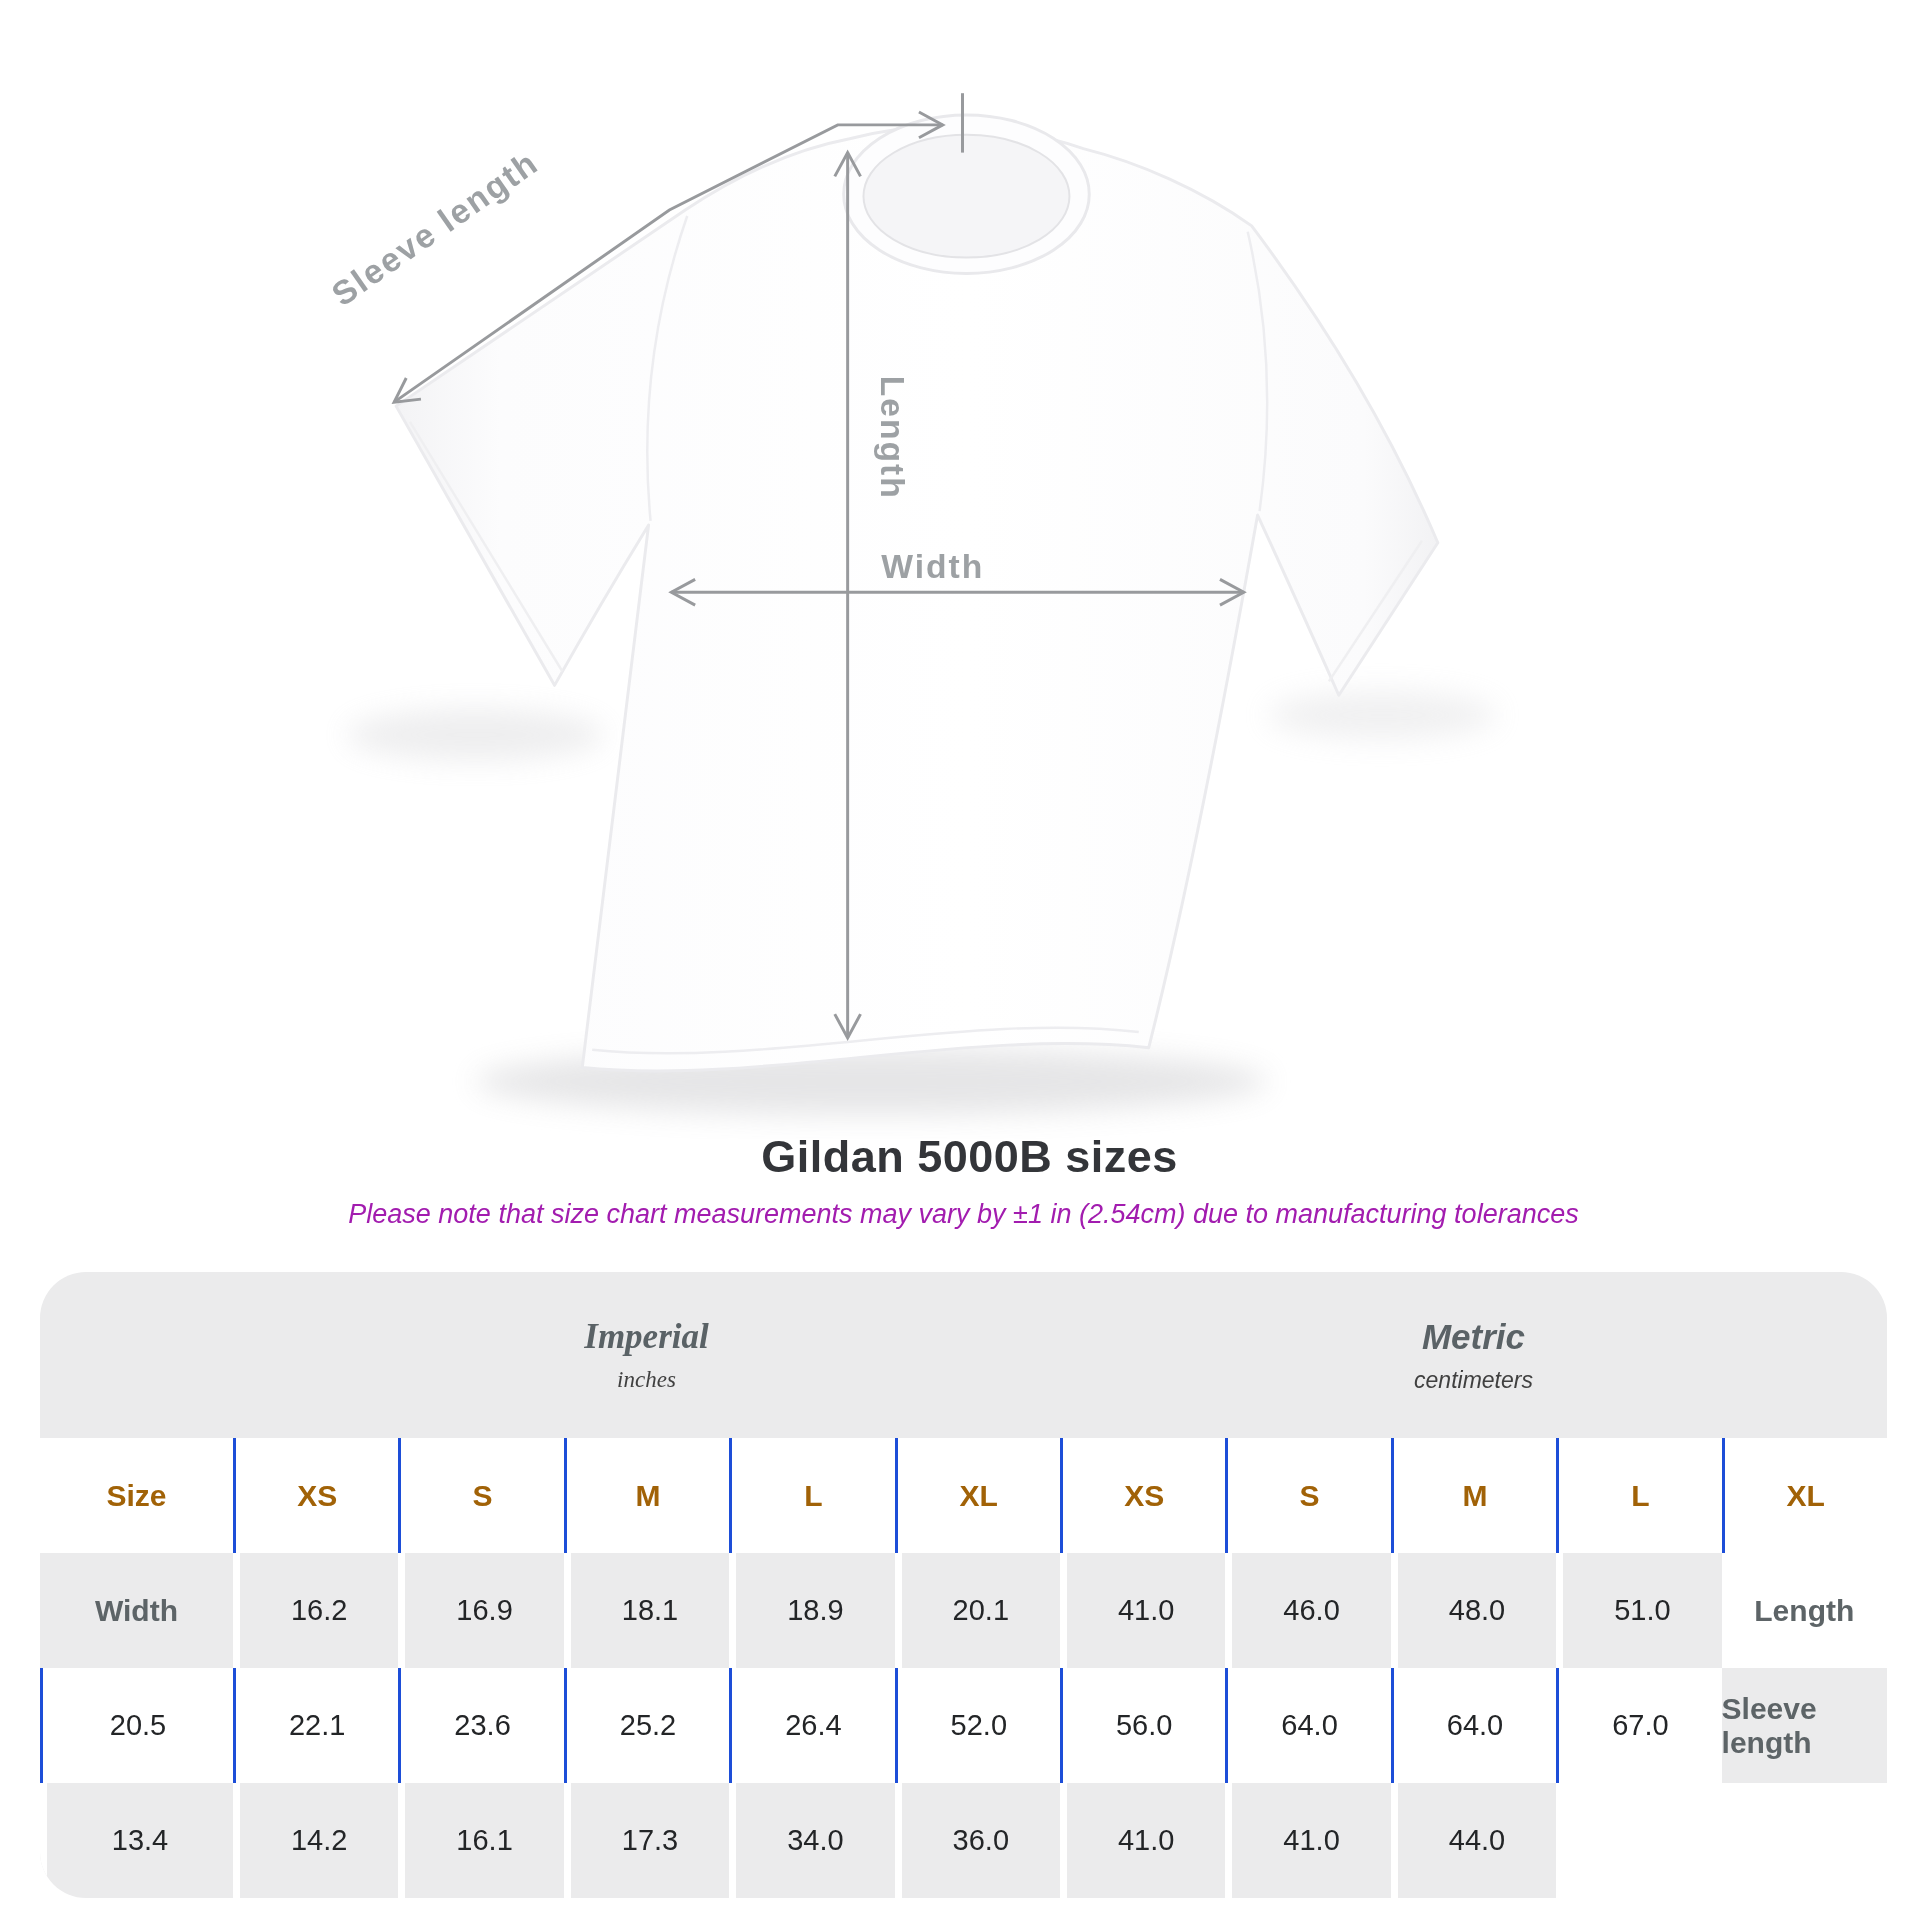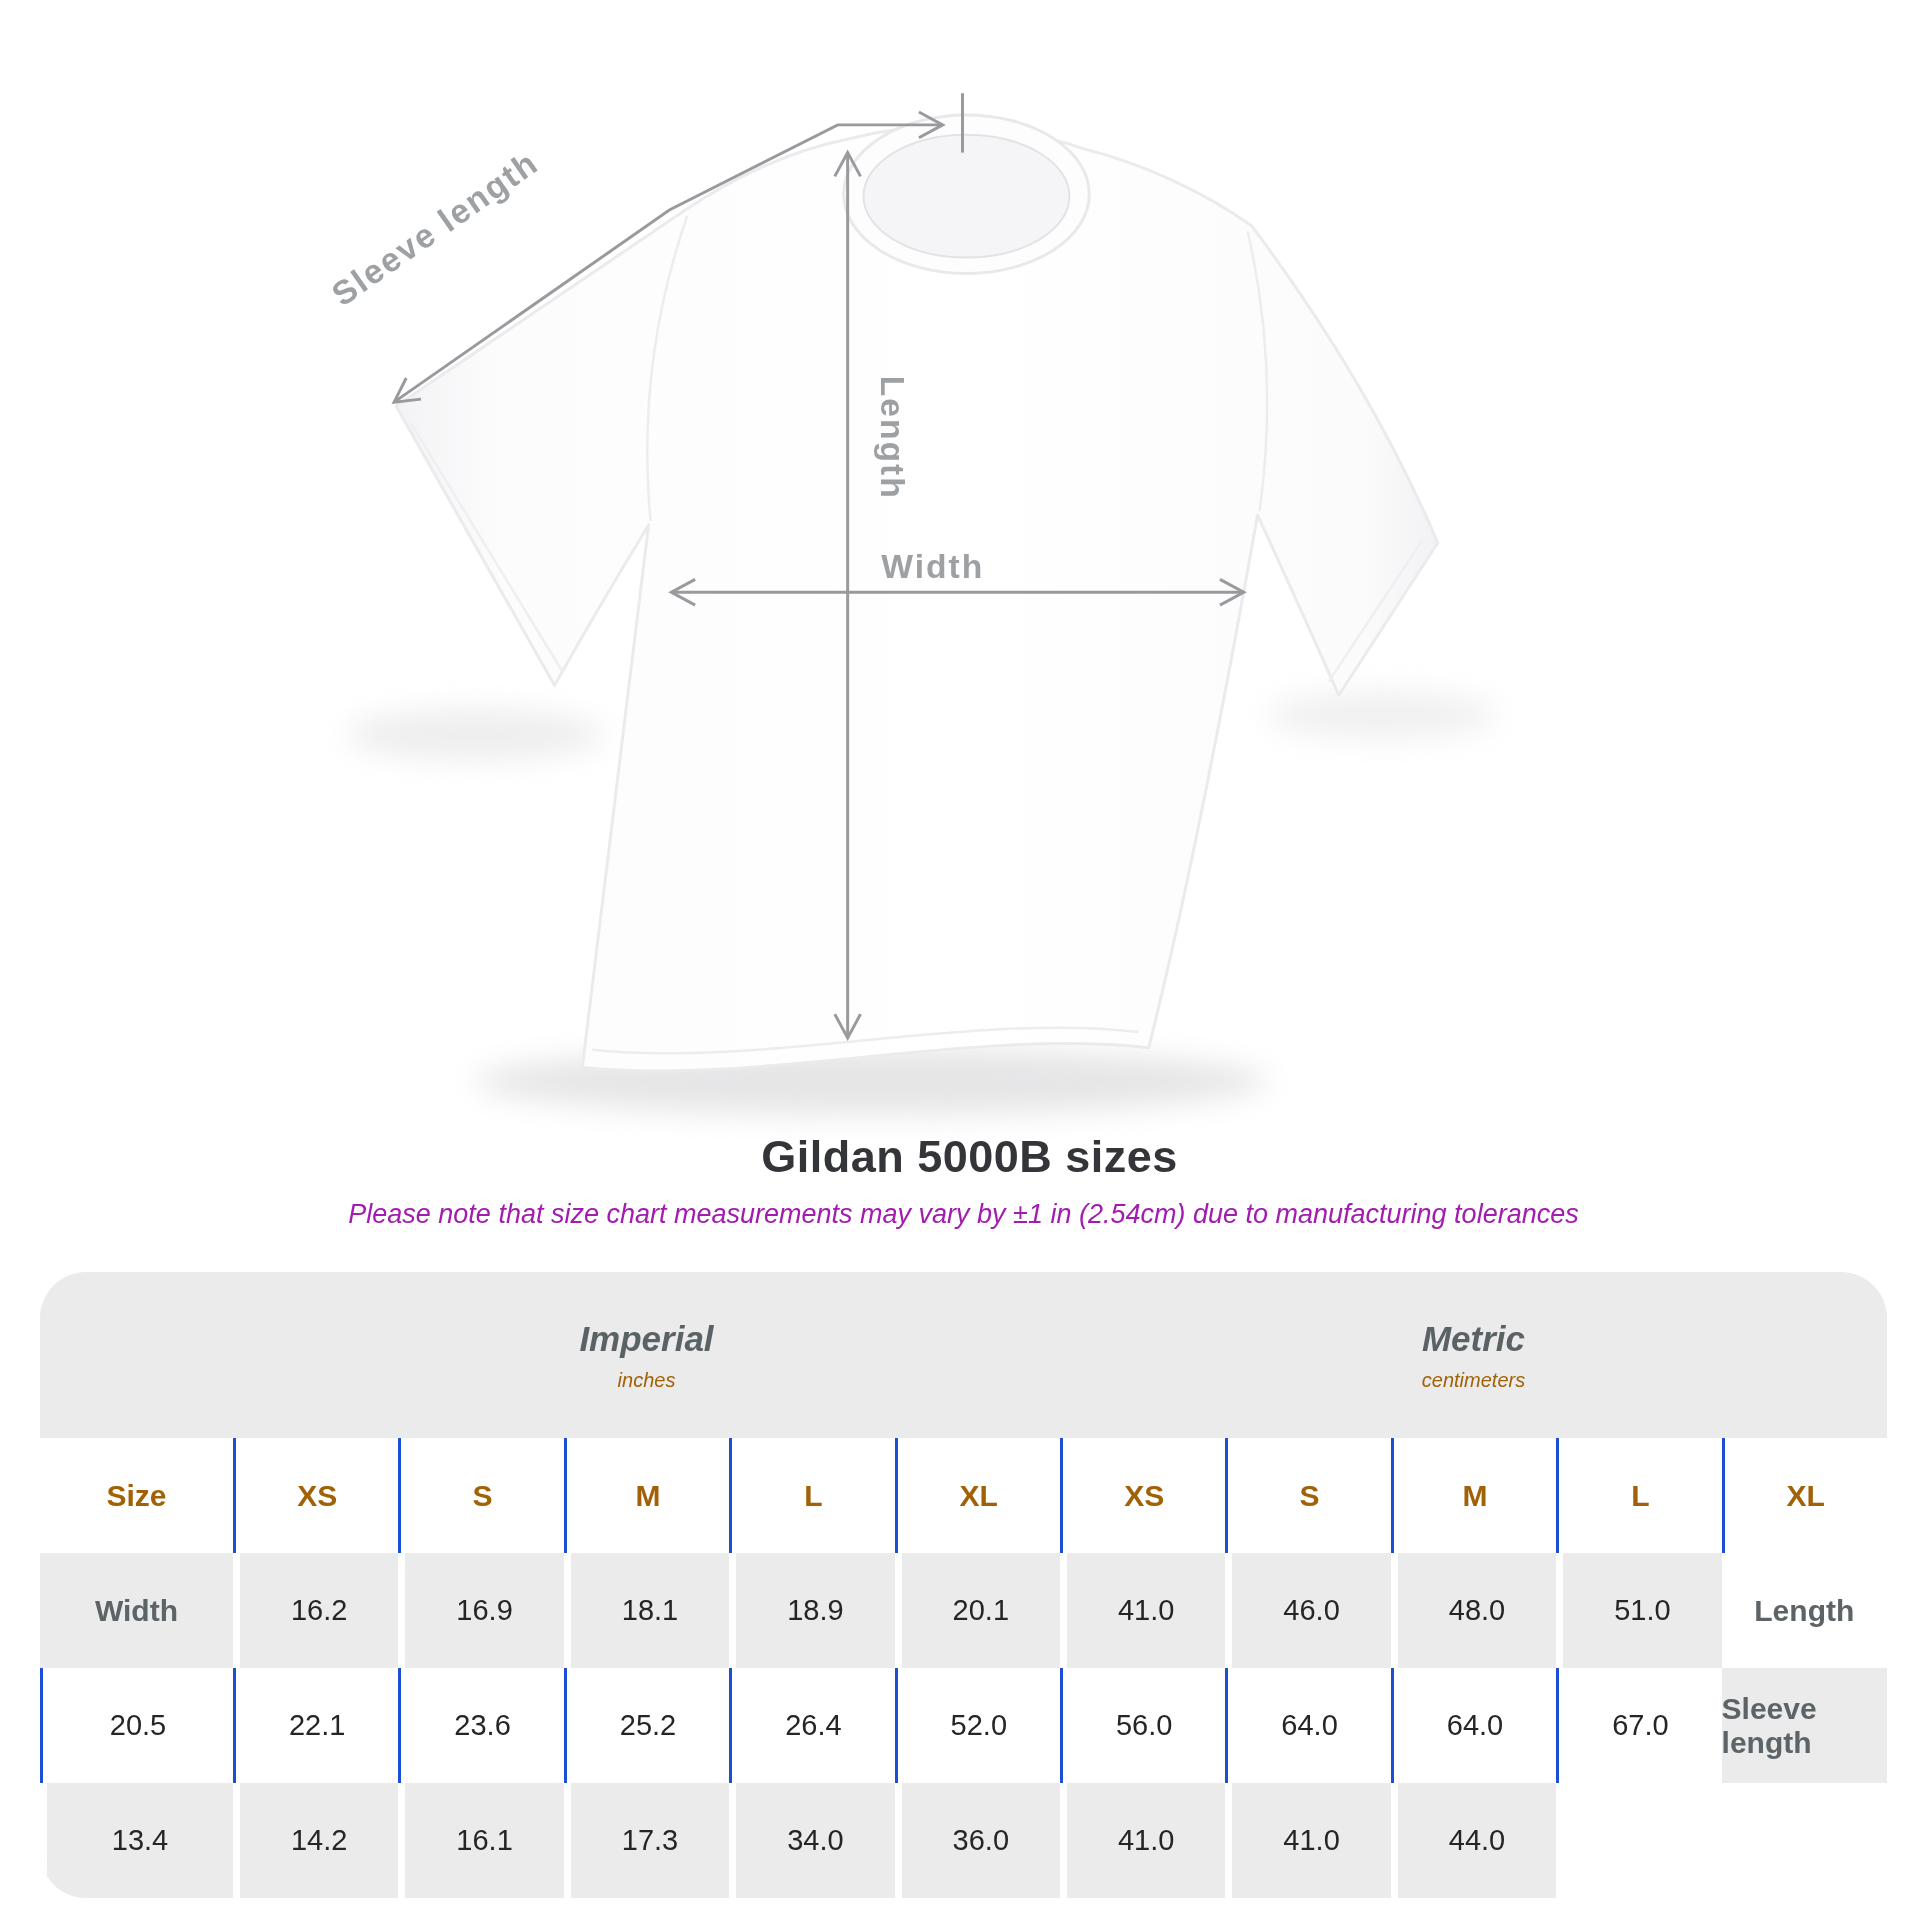--- a/index.html
+++ b/index.html
@@ -20,24 +20,24 @@
   .size-table{position:absolute;left:40px;top:1272px;width:1847px;
               display:grid;grid-template-columns:193px repeat(10,1fr);
               grid-template-rows:166px repeat(4,115px);
               border-radius:46px;overflow:hidden;}
   .cell{display:flex;align-items:center;justify-content:center;box-sizing:border-box;}
   .bg-g{background:#ebebec;}
   .bg-w{background:#ffffff;}
   .sep-g{border-left:7px solid #ffffff;}
   .sep-w{border-left:3px solid #1d4ed8;}
   .band{background:#ebebec;flex-direction:column;}
-  .band-imperial{grid-column:2 / span 5;}
+  .band-imperial{grid-column:2 / span 5;font-family:Liberation Serif, serif;}
   .band-metric{grid-column:7 / span 5;}
   .section-title{font-size:35px;font-weight:bold;font-style:italic;color:#5a6266;}
-  .section-unit{font-size:20px;font-style:italic;color:#a16207;margin-top:10px;}
+  .section-unit{font-size:23px;font-style:italic;color:#404040;margin-top:10px;}
   .head-label{font-size:30px;font-weight:bold;color:#a16207;}
   .row-label{font-size:30px;font-weight:bold;color:#5d6467;}
   .num{font-size:29px;color:#232527;}
 </style>
 </head>
 <body>
 
 <div class="page">
 
   <svg class="diagram" width="1927" height="1139" viewBox="0 0 1946 1150">

